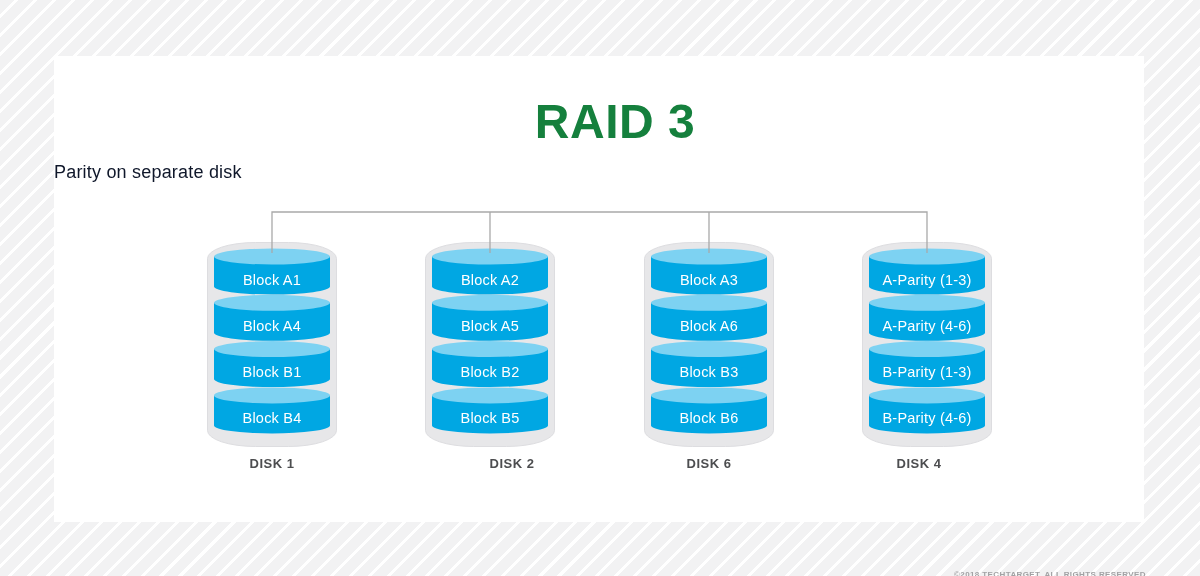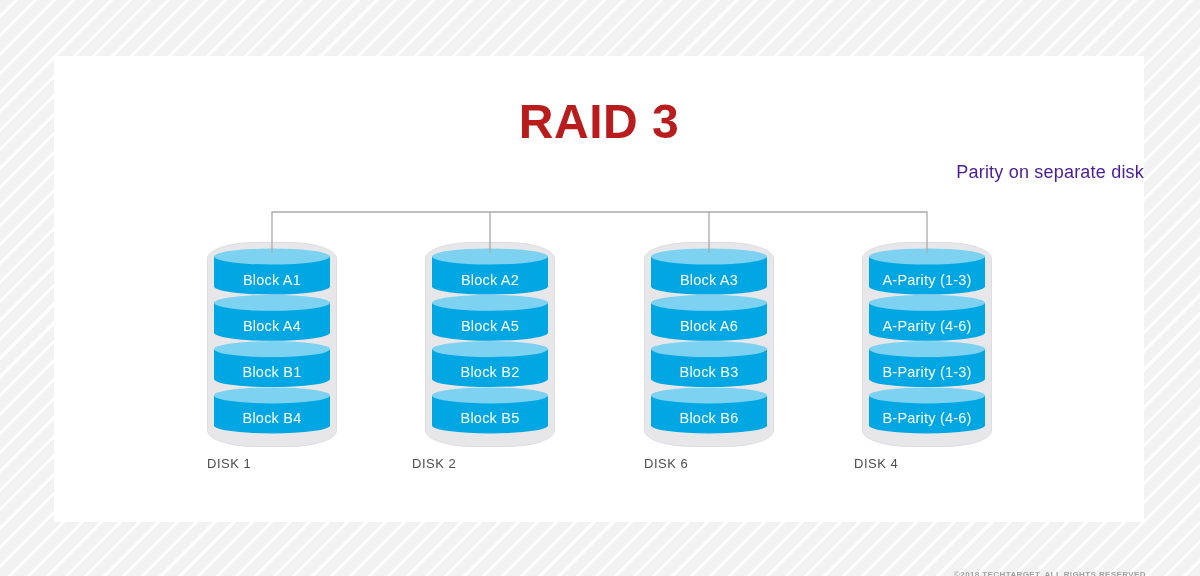--- a/index.html
+++ b/index.html
@@ -12,52 +12,52 @@
       #f2f2f3 0px, #f2f2f3 10.5px,
       #ffffff 10.5px, #ffffff 13.4px);
   }
 
   .card {
     position:absolute; left:54px; top:56px; width:1090px; height:466px;
     background:#ffffff;
   }
 
   .title {
-    position:absolute; top:40px; left:0; width:100%; text-align:center;
-    font-size:48px; line-height:52px; font-weight:bold; color:#b91c1c;
+    position:absolute; top:40px; left:16px; width:100%; text-align:center;
+    font-size:48px; line-height:52px; font-weight:bold; color:#15803d;
     letter-spacing:0.5px;
   }
   .subtitle {
-    position:absolute; top:104px; left:0; width:100%; text-align:right;
-    font-size:18px; line-height:24px; font-weight:normal; color:#4c1d95;
+    position:absolute; top:104px; left:0; width:100%; text-align:left;
+    font-size:18px; line-height:24px; font-weight:normal; color:#0f172a;
     letter-spacing:0.2px;
   }
 
   .connector-svg {
     position:absolute; left:0; top:0; width:1090px; height:466px;
     pointer-events:none; z-index:3;
   }
 
   .disk-svg { position:absolute; width:130px; height:205px; top:186px; z-index:2; }
   .disk-svg.d1 { left:153px; }
   .disk-svg.d2 { left:371px; }
   .disk-svg.d3 { left:590px; }
   .disk-svg.d4 { left:808px; }
 
   .block-label {
     font-family:"Liberation Sans", sans-serif;
     font-size:14.5px; letter-spacing:0.2px; fill:#ffffff;
   }
 
   .disk-label {
-    position:absolute; top:400px; width:130px; 
-    font-size:13px; font-weight:normal; color:#4d4e50; letter-spacing:0.5px;
+    position:absolute; top:400px; width:130px; text-align:center;
+    font-size:13px; font-weight:bold; color:#4d4e50; letter-spacing:0.5px;
   }
   .disk-label.d1 { left:153px; }
-  .disk-label.d2 { left:358px; }
+  .disk-label.d2 { left:393px; }
   .disk-label.d3 { left:590px; }
   .disk-label.d4 { left:800px; }
 
   .copyright {
     position:absolute; top:570px; right:54px;
     font-size:8px; font-weight:bold; color:#a2a2a4; letter-spacing:0.4px;
   }
 </style>
 </head>
 <body>

